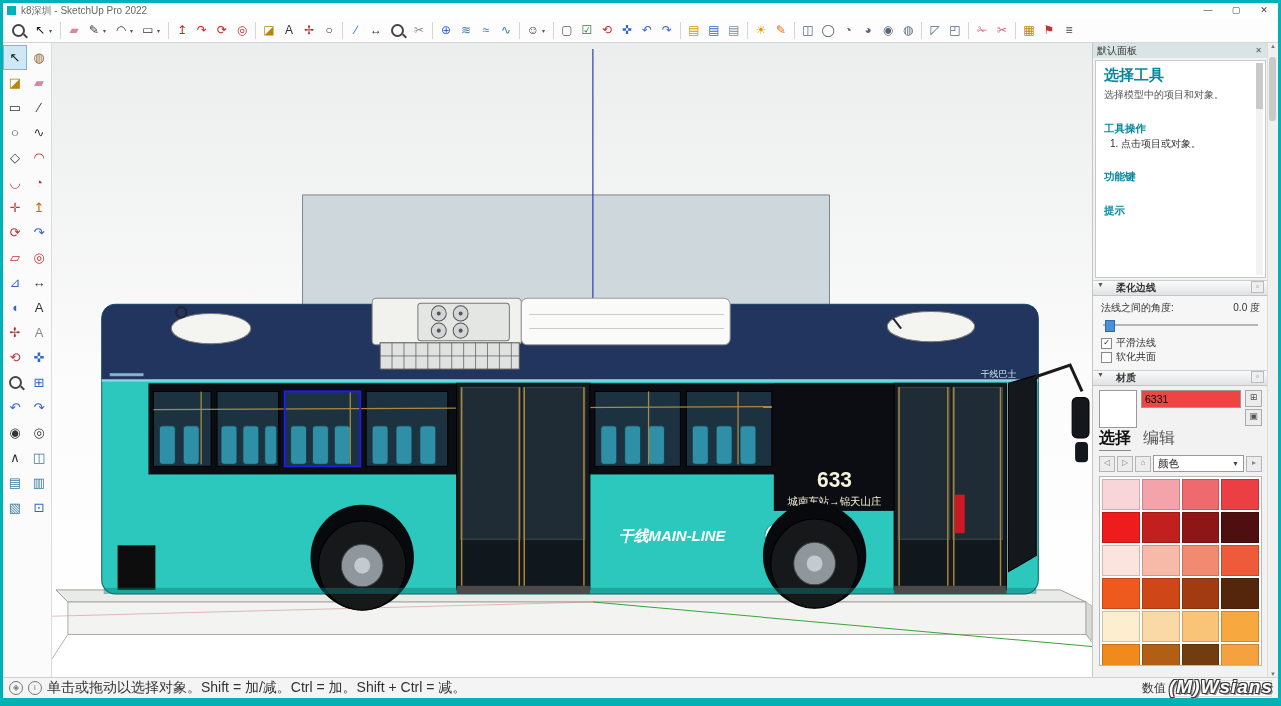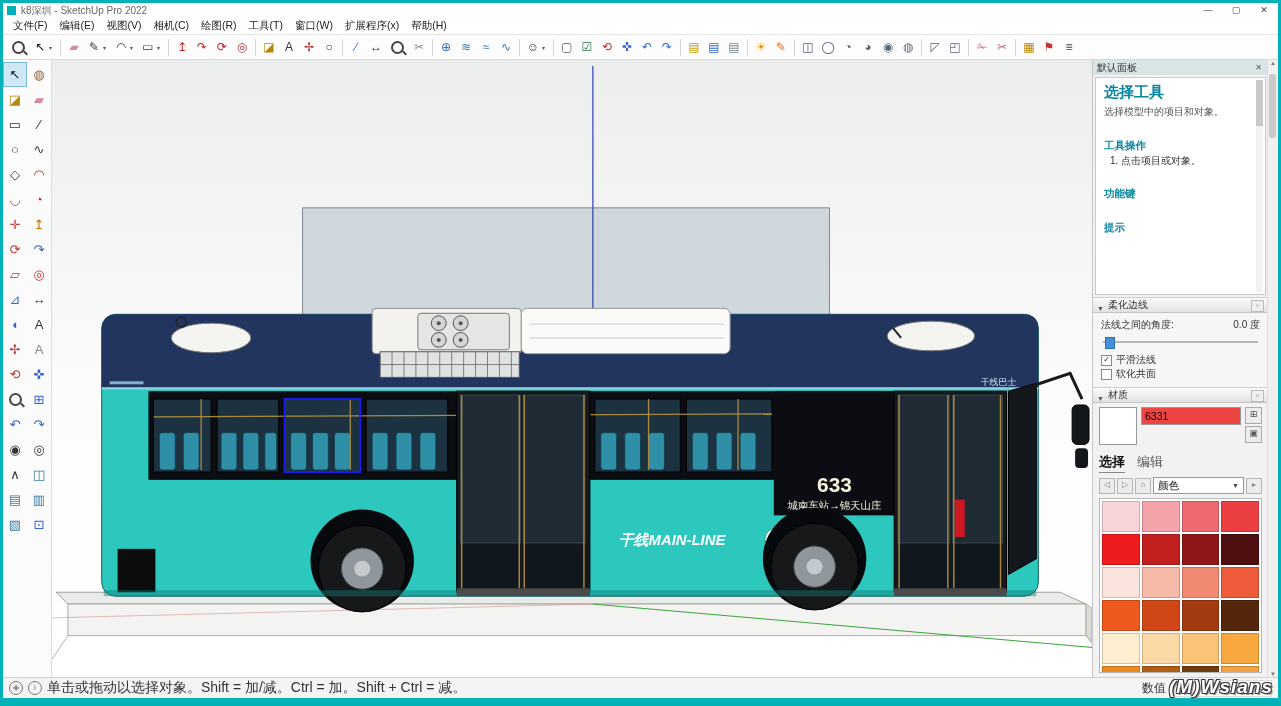--- a/index.html
+++ b/index.html
@@ -50,42 +50,42 @@
   .instructor{margin:2px;background:#fff;border:1px solid #c9c9c9;height:218px;flex:none;
               overflow:hidden;position:relative;padding:5px 14px 4px 8px;box-sizing:border-box}
   .instructor h1{margin:0 0 3px;font-size:15px;color:#0a86a0;font-weight:bold}
   .instructor .sub{font-size:10px;color:#555;margin-bottom:4px}
   .instructor h2{margin:20px 0 1px;font-size:10.5px;color:#0a86a0;font-weight:bold}
   .instructor ul{margin:0;padding-left:13px;list-style:none}
   .instructor li{font-size:10px;color:#333;line-height:1.3;text-indent:-7px}
   .inner-scroll{position:absolute;top:2px;right:2px;bottom:2px;width:7px;background:#f2f2f2}
   .inner-thumb{position:absolute;top:0;left:0;width:7px;height:46px;background:#c9c9c9}
   .sec-header{height:14px;background:linear-gradient(#fbfbfb,#dfe2e4);border-top:1px solid #cfcfcf;
-              border-bottom:1px solid #c4c4c4;display:flex;align-items:flex-end;gap:4px;
-              padding:0 4px;font-size:10px;font-weight:normal;color:#333;flex:none}
+              border-bottom:1px solid #c4c4c4;display:flex;align-items:flex-start;gap:12px;
+              padding:0 4px;font-size:10px;font-weight:bold;color:#333;flex:none}
   .sec-caret{font-size:7px;color:#555}
   .sec-btn{margin-left:auto;font-size:8px;color:#777;border:1px solid #bbb;background:#eee;
            width:11px;height:10px;line-height:9px;text-align:center}
   .soften-body{background:#f6f6f6;padding:5px 8px 6px;flex:none}
   .angle-row{display:flex;justify-content:space-between;font-size:10px;color:#333}
   .slider{position:relative;height:10px;margin:5px 2px 6px}
   .slider-track{position:absolute;top:4px;left:0;right:0;height:2px;background:#b5b5b5}
   .slider-thumb{position:absolute;top:0;width:8px;height:10px;background:#4a90d9;border:1px solid #2d6cb0}
   .chk-row{display:flex;align-items:center;gap:4px;font-size:10px;color:#333;height:14px}
   .chk-box{width:9px;height:9px;border:1px solid #888;background:#fff;font-size:8px;line-height:8px;
            text-align:center;color:#222}
   .mat-body{background:#f2f2f2;padding:4px 6px;flex:1;display:flex;flex-direction:column;min-height:0}
   .mat-top{display:flex;gap:4px;align-items:flex-start}
   .mat-thumb{width:36px;height:36px;background:#fff;border:1px solid #999;flex:none}
   .mat-name{flex:1;height:14px;border:1px solid #999;background:#ef4444;font-size:10.5px;
             padding:1px 3px;font-family:inherit;min-width:0}
   .mat-btn-col{display:flex;flex-direction:column;gap:2px}
   .mat-btn{width:15px;height:15px;border:1px solid #aaa;background:#ececec;font-size:9px;
            line-height:13px;text-align:center;color:#555}
-  .mat-tabs{display:flex;gap:12px;margin-top:8px;font-size:13px}
+  .mat-tabs{display:flex;gap:12px;font-size:16px}
   .mat-tab{color:#555;padding-bottom:1px}
   .mat-tab.active{color:#111;font-weight:bold;border-bottom:1px solid #888}
   .mat-nav{display:flex;align-items:center;gap:2px;margin-top:4px}
   .nav-btn{width:14px;height:14px;border:1px solid #b5b5b5;background:#ececec;font-size:8px;
            line-height:12px;text-align:center;color:#888}
   .mat-dd{flex:1;height:15px;border:1px solid #999;background:#fff;display:flex;align-items:center;
           padding:0 4px;font-size:10.5px;min-width:0}
   .mat-dd .dd-val{flex:1}
   .dd-caret{font-size:7px;color:#444}
   .swatches{margin-top:4px;background:#fff;border:1px solid #b8b8b8;padding:2px;
@@ -112,31 +112,20 @@
   <div class="titlebar">
     <span class="app-logo"></span>
     <span class="title-text">k8深圳 - SketchUp Pro 2022</span>
     <span class="win-controls">
       <span class="win-btn">—</span>
       <span class="win-btn">▢</span>
       <span class="win-btn">✕</span>
     </span>
   </div>
 
-  <div class="menubar" id="menu-bar">
-      <span class="menu-item">文件(F)</span>
-      <span class="menu-item">编辑(E)</span>
-      <span class="menu-item">视图(V)</span>
-      <span class="menu-item">相机(C)</span>
-      <span class="menu-item">绘图(R)</span>
-      <span class="menu-item">工具(T)</span>
-      <span class="menu-item">窗口(W)</span>
-      <span class="menu-item">扩展程序(x)</span>
-      <span class="menu-item">帮助(H)</span>
-    </div>
 
   <div class="toolbar" id="toolbar">
       <div class="tb-item">
         <span class="mag"></span>
       </div>
       <div class="tb-item">
         <span class="tb-glyph" style="color: rgb(17, 17, 17);">↖</span>
         <span class="tb-caret">▾</span>
       </div>
       <div class="tb-sep"></div>

